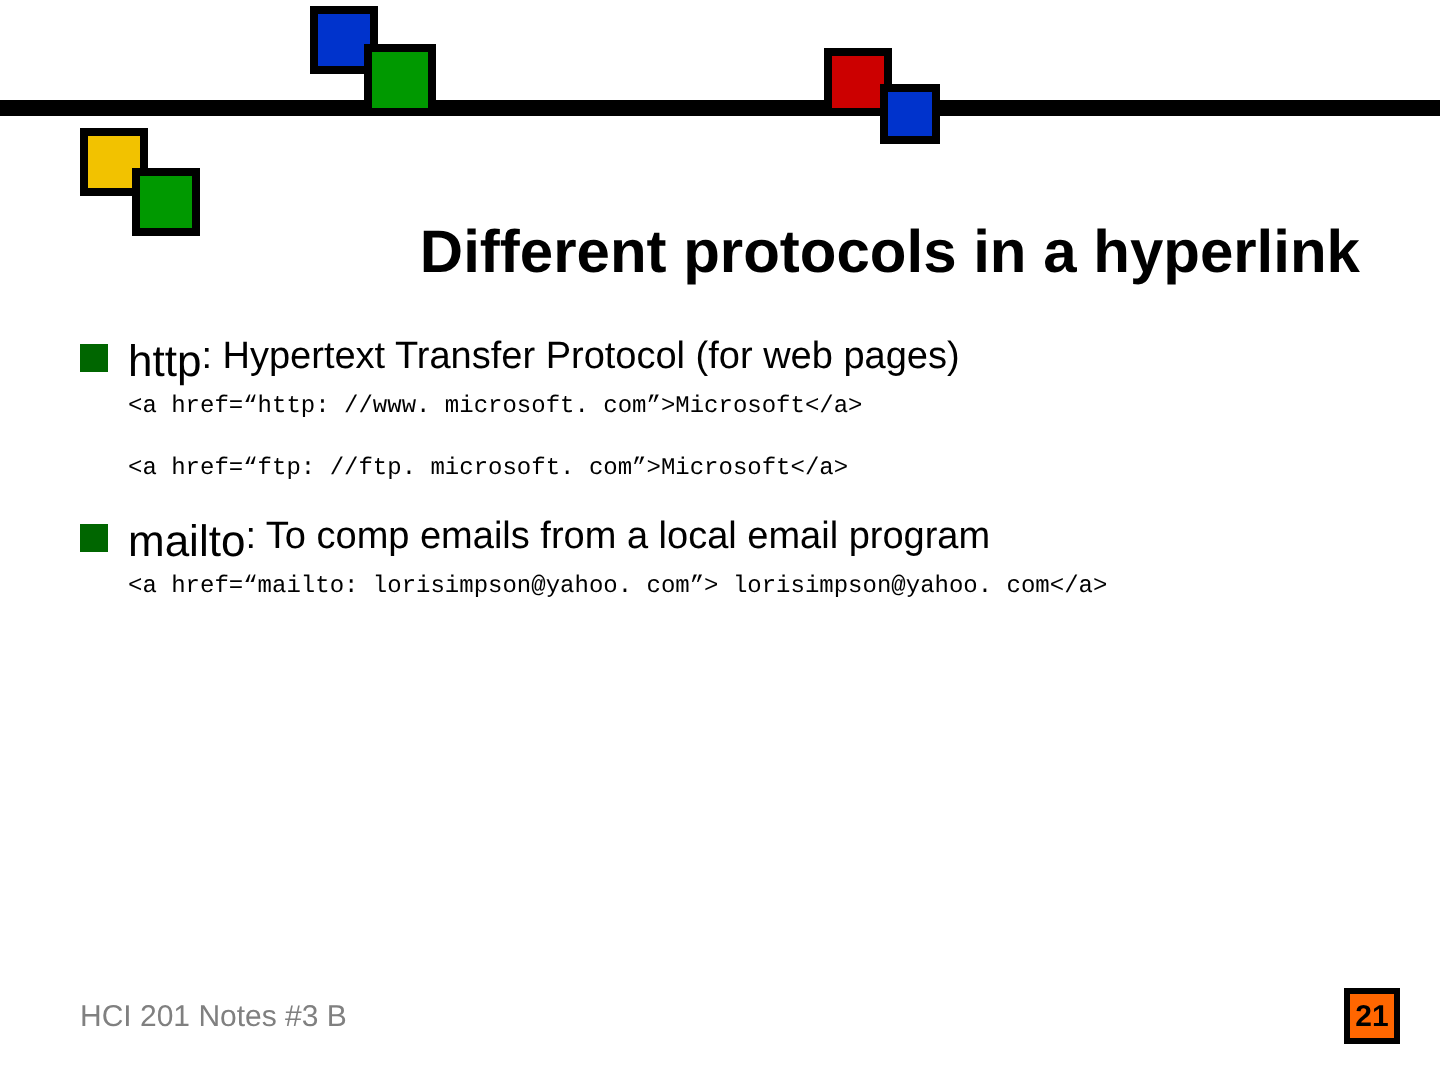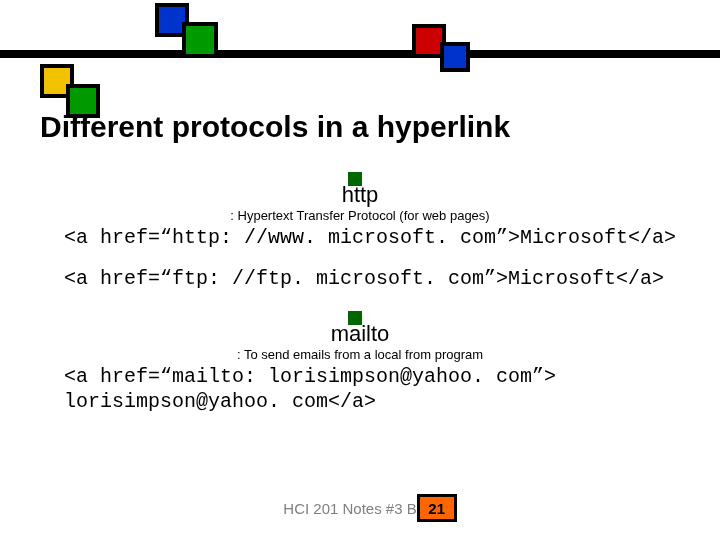--- a/index.html
+++ b/index.html
@@ -34,71 +34,71 @@
     position: absolute;
     top: 110px;
     left: 40px;
     width: 640px;
   }
   .title {
     font-size: 30px;
     font-weight: bold;
     color: #000;
     margin-bottom: 24px;
+    text-align: right;
   }
   .item {
     margin-bottom: 16px;
   }
   .bullet-row {
     display: flex;
-    align-items: center;
-    flex-direction: column;
+    align-items: flex-start;
   }
   .bullet {
     width: 14px;
     height: 14px;
     background: #006600;
     flex-shrink: 0;
     margin-right: 10px;
     position: relative;
     top: 4px;
   }
   .term {
     font-size: 22px;
     color: #000;
   }
   .desc {
-    font-size: 13px;
+    font-size: 19px;
     color: #000;
   }
   .code {
     font-family: "Courier New", Courier, monospace;
-    font-size: 20px;
+    font-size: 12px;
     color: #000;
     margin-left: 24px;
     margin-top: 2px;
     line-height: 1.25;
     white-space: pre-wrap;
     word-break: break-word;
   }
   .footer {
     position: absolute;
     bottom: 18px;
     left: 40px;
     right: 20px;
     display: flex;
-    justify-content: center;
+    justify-content: space-between;
     align-items: center;
   }
   .footer-text {
     font-size: 15px;
     color: #808080;
   }
   .pagenum-box {
-    width: 40px;
+    width: 28px;
     height: 28px;
     background: #ff6600;
     border: 3px solid #000;
     display: flex;
     align-items: center;
     justify-content: center;
     font-size: 15px;
     font-weight: bold;
     color: #000;
   }
@@ -132,21 +132,21 @@
     <div class="code">&lt;a href=“ftp: //ftp. microsoft. com”&gt;Microsoft&lt;/a&gt;</div>
   </div>
 
   <div class="item">
   </div>
 
   <div class="item">
     <div class="bullet-row">
       <div class="bullet"></div>
       <span class="term">mailto</span>
-      <span class="desc">: To send emails from a local from program</span>
+      <span class="desc">: To comp emails from a local email program</span>
     </div>
     <div class="code">&lt;a href=“mailto: lorisimpson@yahoo. com”&gt; lorisimpson@yahoo. com&lt;/a&gt;</div>
   </div>
 </div>
 
 <div class="footer">
   <div class="footer-text">HCI 201 Notes #3 B</div>
   <div class="pagenum-box">
     <span>21</span>
   </div>

